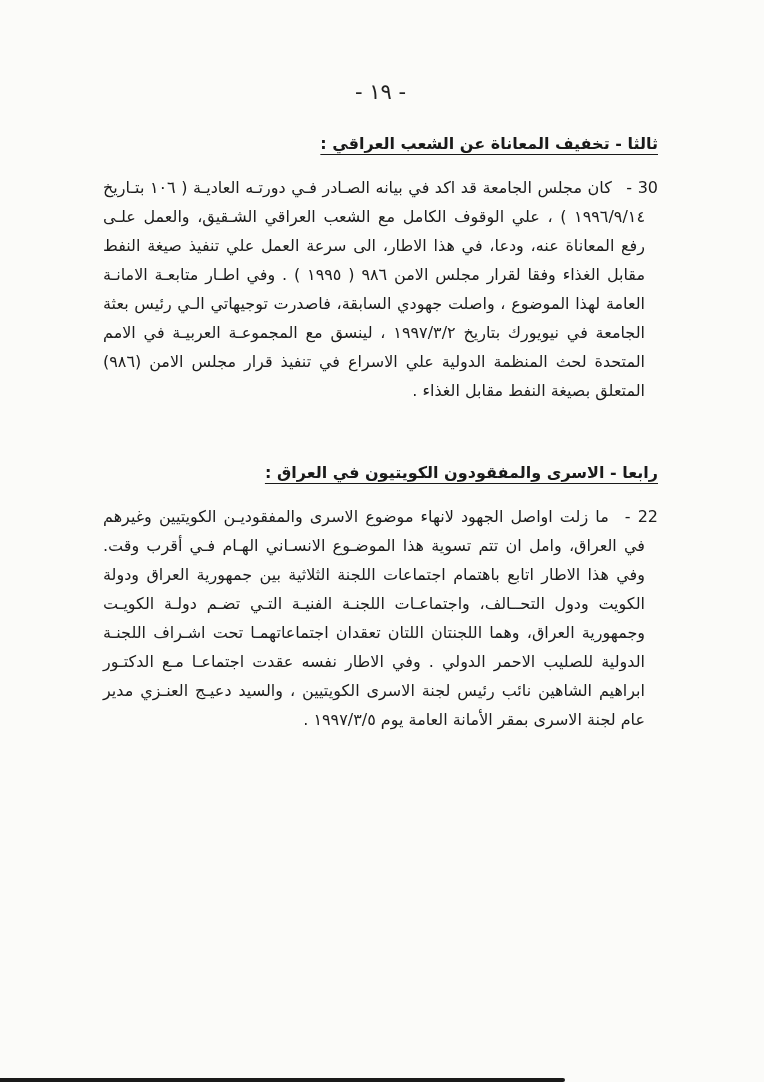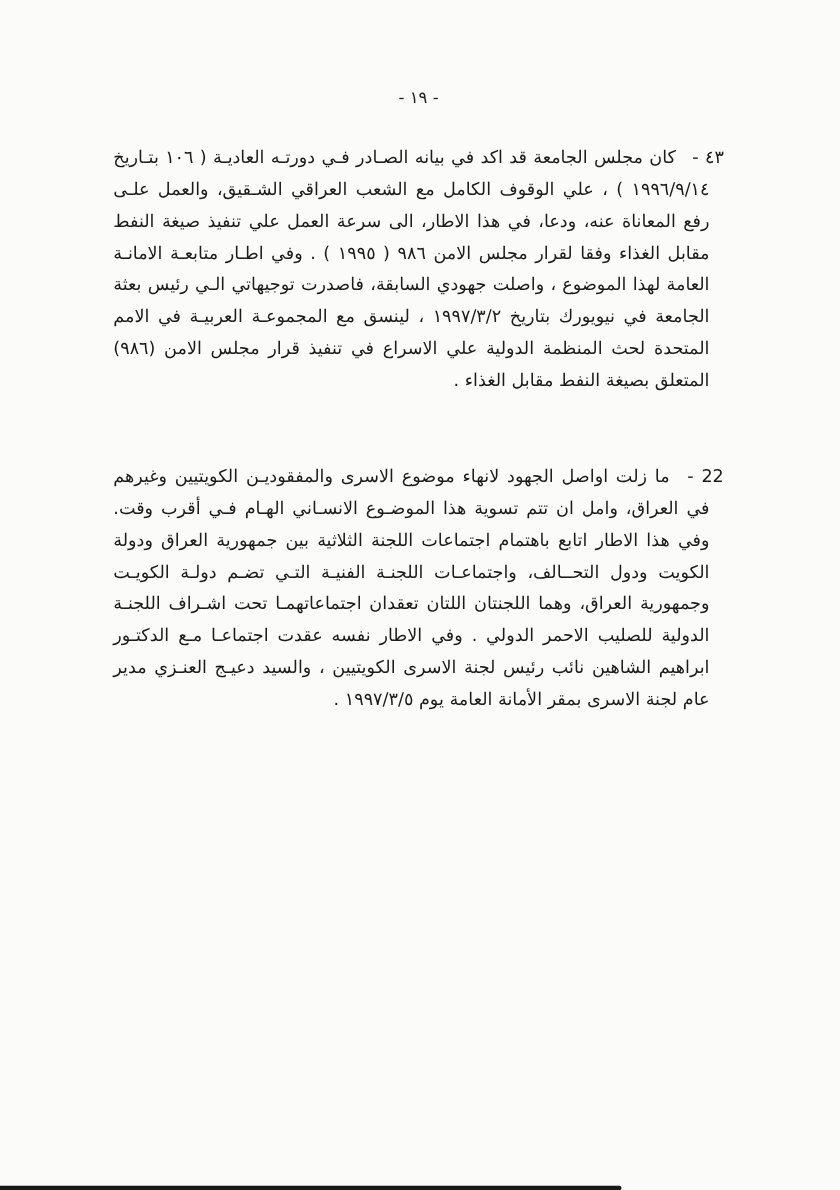--- a/index.html
+++ b/index.html
@@ -12,21 +12,21 @@
     color: #1c1c1c;
     font-family: "DejaVu Sans", sans-serif;
     position: relative;
     overflow: hidden;
   }
   .sheet {
     padding: 80px 106px 0 103px;
   }
   .page-number {
     text-align: center;
-    font-size: 15px;
+    font-size: 21px;
     letter-spacing: 2px;
     margin-bottom: 30px;
     color: #222;
   }
   .doc-heading {
     font-size: 16px;
     font-weight: bold;
     margin: 0 0 20px 0;
     text-decoration: underline;
     text-underline-offset: 5px;
@@ -60,27 +60,29 @@
   }
 </style>
 </head>
 <body>
 
 <div class="sheet">
 
   <div class="page-number">- ١٩ -</div>
 
   <section class="section-third">
+    <h2 class="doc-heading">ثالثا - تخفيف المعاناة عن الشعب العراقي :</h2>
     <p class="para">
-      <span class="para-num">٤٣ -</span>
+      <span class="para-num">30 -</span>
       <span class="para-text">كان مجلس الجامعة قد اكد في بيانه الصـادر فـي دورتـه العاديـة ( ١٠٦ بتـاريخ ١٩٩٦/٩/١٤ ) ، علي الوقوف الكامل مع الشعب العراقي الشـقيق، والعمل علـى رفع المعاناة عنه، ودعا، في هذا الاطار، الى سرعة العمل علي تنفيذ صيغة النفط مقابل الغذاء وفقا لقرار مجلس الامن ٩٨٦ ( ١٩٩٥ ) . وفي اطـار متابعـة الامانـة العامة لهذا الموضوع ، واصلت جهودي السابقة، فاصدرت توجيهاتي الـي رئيس بعثة الجامعة في نيويورك بتاريخ ١٩٩٧/٣/٢ ، لينسق مع المجموعـة العربيـة في الامم المتحدة لحث المنظمة الدولية علي الاسراع في تنفيذ قرار مجلس الامن (٩٨٦) المتعلق بصيغة النفط مقابل الغذاء .</span>
     </p>
   </section>
 
   <section class="section-fourth">
+    <h2 class="doc-heading">رابعا - الاسرى والمفقودون الكويتيون في العراق :</h2>
     <p class="para">
       <span class="para-num">22 -</span>
       <span class="para-text">ما زلت اواصل الجهود لانهاء موضوع الاسرى والمفقوديـن الكويتيين وغيرهم في العراق، وامل ان تتم تسوية هذا الموضـوع الانسـاني الهـام فـي أقرب وقت. وفي هذا الاطار اتابع باهتمام اجتماعات اللجنة الثلاثية بين جمهورية العراق ودولة الكويت ودول التحــالف، واجتماعـات اللجنـة الفنيـة التـي تضـم دولـة الكويـت وجمهورية العراق، وهما اللجنتان اللتان تعقدان اجتماعاتهمـا تحت اشـراف اللجنـة الدولية للصليب الاحمر الدولي . وفي الاطار نفسه عقدت اجتماعـا مـع الدكتـور ابراهيم الشاهين نائب رئيس لجنة الاسرى الكويتيين ، والسيد دعيـج العنـزي مدير عام لجنة الاسرى بمقر الأمانة العامة يوم ١٩٩٧/٣/٥ .</span>
     </p>
   </section>
 
 </div>
 
 <div class="scan-artifact"></div>
 

